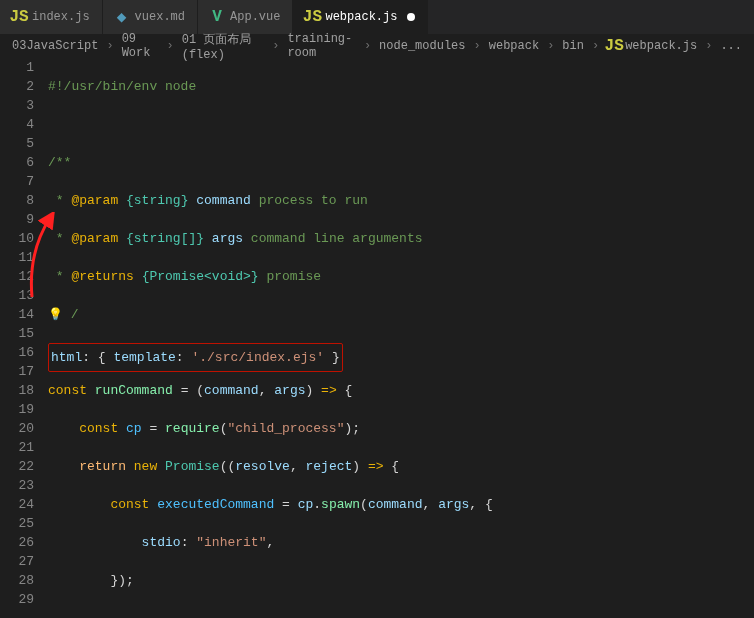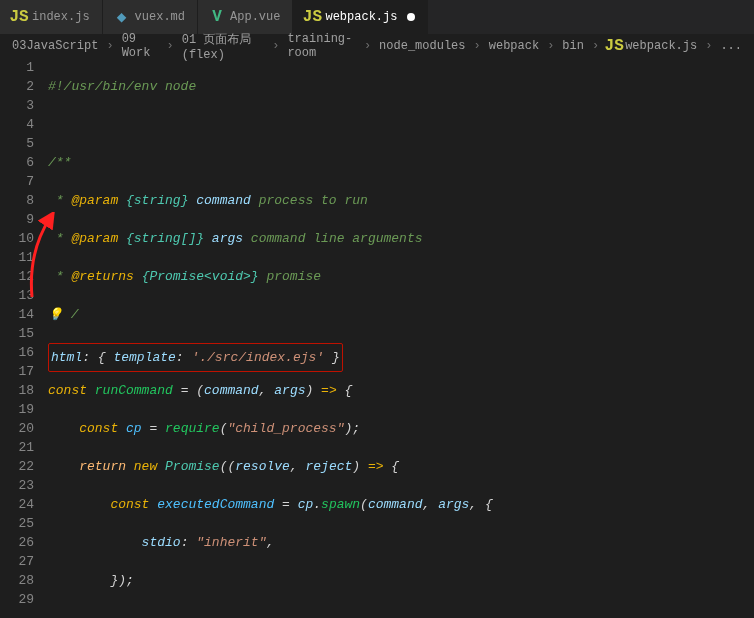--- a/index.html
+++ b/index.html
@@ -68,28 +68,27 @@
   padding-top: 1px;
 }
 .gutter .ln { height: 19px; }
 .code {
   flex: 1;
   white-space: pre;
   font-size: 13px;
   line-height: 19px;
   padding-top: 1px;
   position: relative;
-  font-style: italic;
 }
 .code .line { height: 19px; display: block; }
 .c-comment { color: #6a9955; }
 .c-keyword { color: #eab308; }
 .c-keyword2 { color: #fdba74; }
 .c-string { color: #ce9178; }
-.c-func { color: #22c55e; }
+.c-func { color: #86efac; }
 .c-var { color: #9cdcfe; }
 .c-type { color: #4ec9b0; }
 .c-punct { color: #d4d4d4; }
 .c-param { color: #9cdcfe; }
 .c-const { color: #4fc1ff; }
 .highlight-box {
   border: 1px solid #be1100;
   border-radius: 2px;
   padding: 4px 2px;
   display: inline-block;

